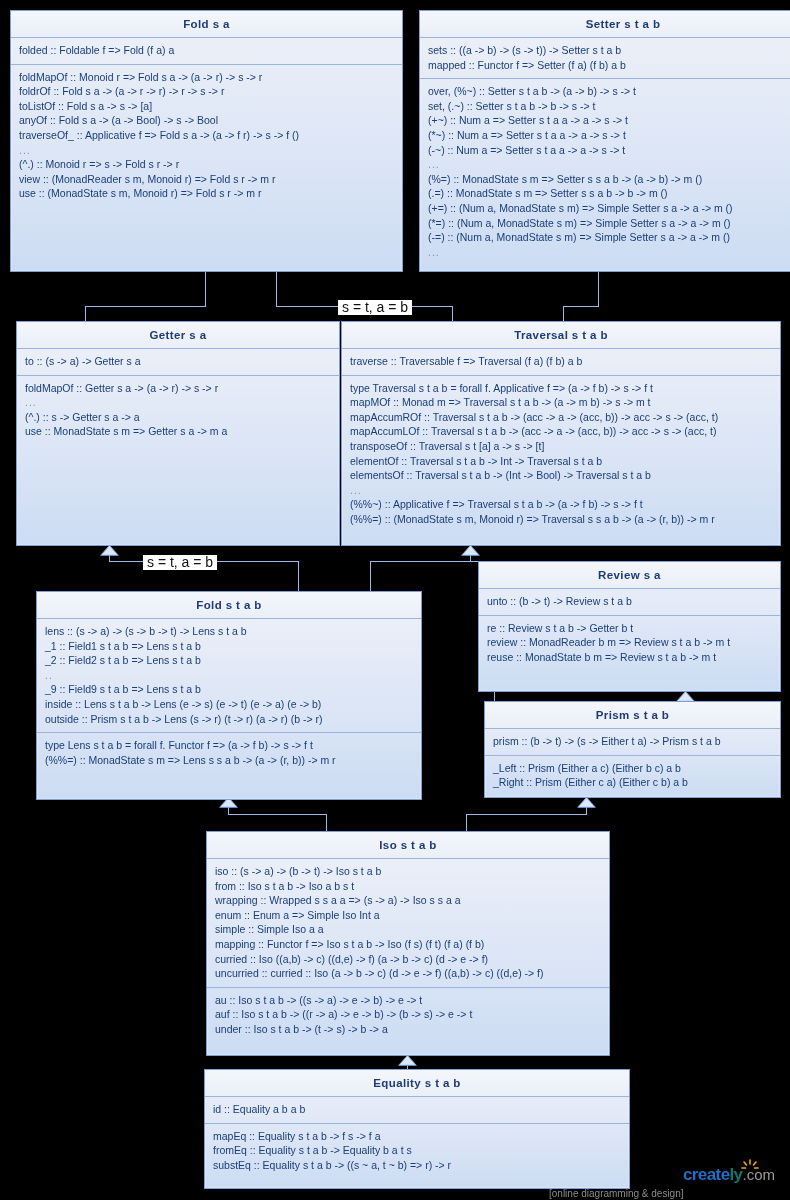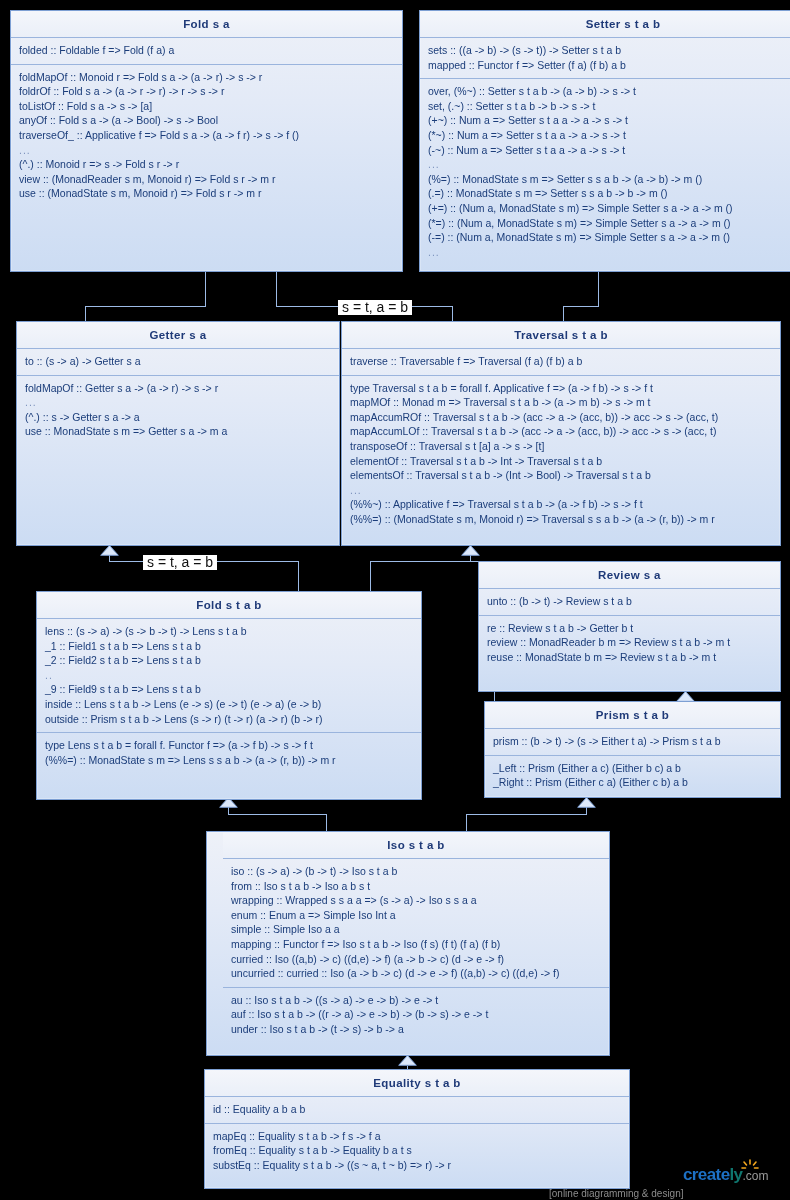--- a/index.html
+++ b/index.html
@@ -76,21 +76,21 @@
   .wm-logo{
     position:absolute;
     font-size:17px;
     font-weight:bold;
     letter-spacing:-.6px;
     font-family:"Liberation Sans",sans-serif;
     white-space:nowrap;
   }
   .wm-logo .c1{color:#1d70c4;}
   .wm-logo .c2{color:#0f766e;}
-  .wm-dom{font-size:12px;color:#9a9a9a;font-weight:normal;letter-spacing:0;}
+  .wm-dom{font-size:15px;color:#9a9a9a;font-weight:normal;letter-spacing:0;}
   .spark{position:absolute;}
 </style>
 </head>
 <body>
 
 <div id="stage">
 
   <div>
 
     <div class="seg v" style="left:205px;top:270px;height:36px;"></div>
@@ -300,21 +300,21 @@
       <div class="sec">
         <div class="ln">prism :: (b -&gt; t) -&gt; (s -&gt; Either t a) -&gt; Prism s t a b</div>
       </div>
       <div class="sec grow">
         <div class="ln">_Left :: Prism (Either a c) (Either b c) a b</div>
         <div class="ln">_Right :: Prism (Either c a) (Either c b) a b</div>
       </div>
     </div>
   </div>
 
-  <div class="uml" style="left:206px;top:831px;width:404px;height:225px;padding-left:16px;">
+  <div class="uml" style="left:206px;top:831px;width:404px;height:225px;">
     <div class="inner">
       <div class="title">Iso s t a b</div>
       <div class="sec">
         <div class="ln">iso :: (s -&gt; a) -&gt; (b -&gt; t) -&gt; Iso s t a b</div>
         <div class="ln">from :: Iso s t a b -&gt; Iso a b s t</div>
         <div class="ln">wrapping :: Wrapped s s a a =&gt; (s -&gt; a) -&gt; Iso s s a a</div>
         <div class="ln">enum :: Enum a =&gt; Simple Iso Int a</div>
         <div class="ln">simple :: Simple Iso a a</div>
         <div class="ln">mapping :: Functor f =&gt; Iso s t a b -&gt; Iso (f s) (f t) (f a) (f b)</div>
         <div class="ln">curried :: Iso ((a,b) -&gt; c) ((d,e) -&gt; f) (a -&gt; b -&gt; c) (d -&gt; e -&gt; f)</div>

